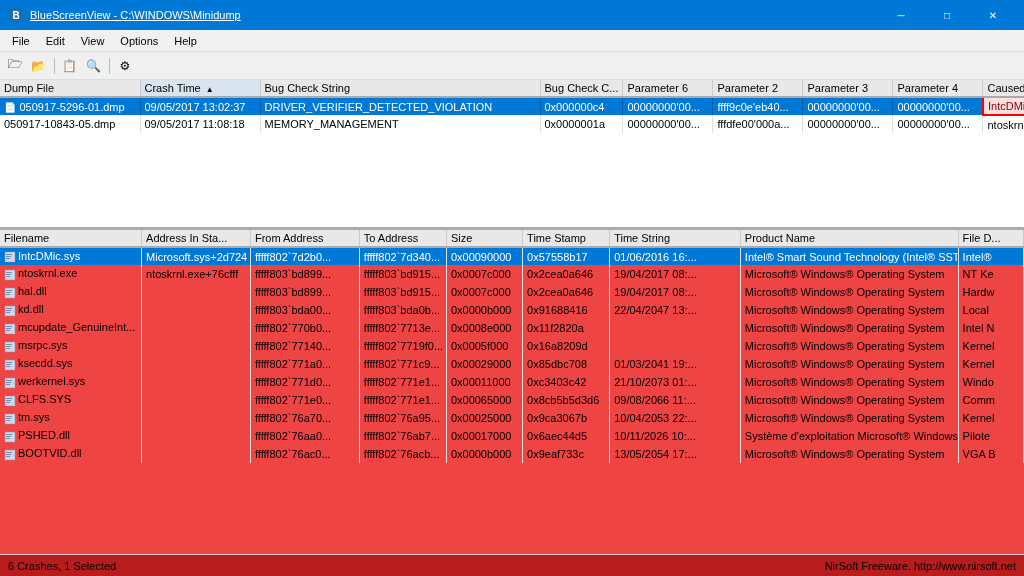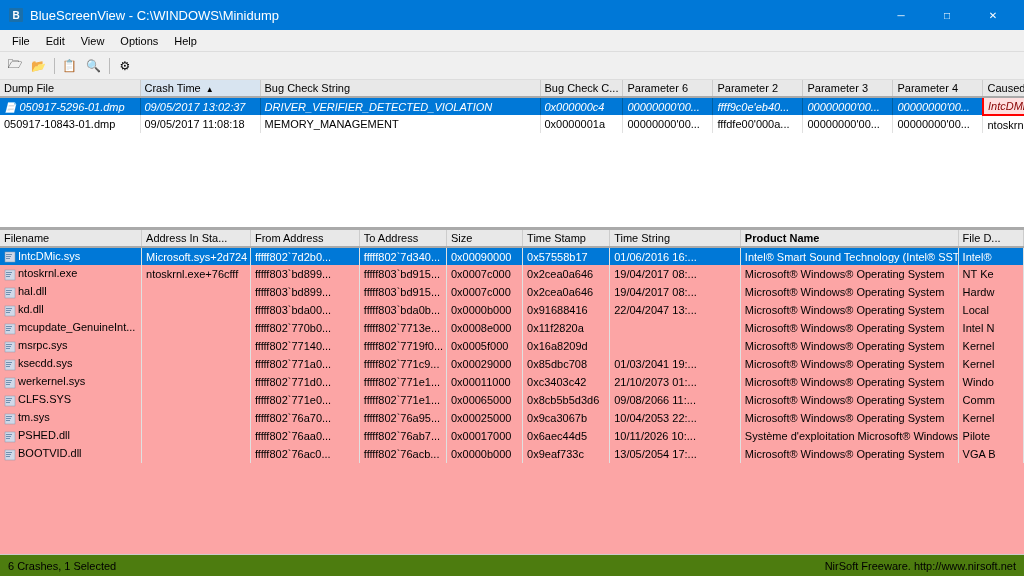--- a/index.html
+++ b/index.html
@@ -27,21 +27,22 @@
     .title-bar-icon {
       width: 16px;
       height: 16px;
       margin-right: 6px;
       display: flex;
       align-items: center;
       justify-content: center;
     }
     .title-bar-text {
       flex: 1;
-      font-size: 13px;
+      font-size: 11px;
+      text-decoration: underline;
     }
     .title-bar-controls {
       display: flex;
       gap: 0;
     }
     .title-bar-btn {
       width: 46px;
       height: 30px;
       display: flex;
       align-items: center;
@@ -107,21 +108,21 @@
       height: 150px;
       overflow: auto;
       border-bottom: 3px solid #aaa;
       background: white;
     }
 
     
     .bottom-pane {
       flex: 1;
       overflow: auto;
-      background: #fca5a5;
+      background: #ef4444;
     }
 
     
     table {
       width: 100%;
       border-collapse: collapse;
       font-size: 11px;
     }
     thead tr {
       background: #e8e8e8;
@@ -147,21 +148,21 @@
       padding: 1px 4px;
       white-space: nowrap;
       overflow: hidden;
       max-width: 0;
     }
     tbody tr { height: 18px; }
     tbody tr.selected-row {
       background: #0078d7;
       color: white;
     }
-    tbody tr.selected-row td { border-right-color: #005fa3; font-style: italic; }
+    tbody tr.selected-row td { border-right-color: #005fa3; }
 
     
     .highlight-red {
       border: 2px solid red !important;
       background: #fff0f0;
       color: #c00;
     }
     .selected-row .highlight-red {
       border: 2px solid red !important;
       background: #ffe0e0;
@@ -170,21 +171,21 @@
 
     
     .bottom-selected {
       background: #0078d7;
       color: white;
     }
 
     
     .status-bar {
       height: 22px;
-      background: #4d7c0f;
+      background: #b91c1c;
       border-top: 1px solid #ccc;
       display: flex;
       align-items: center;
       padding: 0 8px;
       font-size: 11px;
       justify-content: space-between;
     }
 
     
     ::-webkit-scrollbar { width: 12px; height: 12px; }
@@ -199,21 +200,21 @@
     .col-param { min-width: 90px; }
     .col-caused { min-width: 90px; }
 
     .col-filename { min-width: 130px; }
     .col-addr-sta { min-width: 100px; }
     .col-from-addr { min-width: 100px; }
     .col-to-addr { min-width: 80px; }
     .col-size { min-width: 70px; }
     .col-timestamp { min-width: 80px; }
     .col-timestr { min-width: 120px; }
-    .col-product { min-width: 200px; font-weight: bold; }
+    .col-product { min-width: 200px; }
     .col-filed { min-width: 60px; }
   </style>
 </head>
 <body>
 
 <div class="title-bar">
   <div class="title-bar-icon">
     <svg width="16" height="16" viewBox="0 0 16 16">
       <rect x="1" y="1" width="14" height="14" fill="#1a6faa" rx="1"></rect>
       <text x="8" y="12" font-size="10" fill="white" text-anchor="middle" font-weight="bold">B</text>
@@ -269,21 +270,21 @@
             <td>09/05/2017 13:02:37</td>
             <td>DRIVER_VERIFIER_DETECTED_VIOLATION</td>
             <td>0x000000c4</td>
             <td>00000000'00...</td>
             <td>ffff9c0e'eb40...</td>
             <td>00000000'00...</td>
             <td>00000000'00...</td>
             <td class="highlight-red">IntcDMic.sys</td>
           </tr>
           <tr>
-            <td>050917-10843-01.dmp</td>
+            <td>050917-10843-05.dmp</td>
             <td>09/05/2017 11:08:18</td>
             <td>MEMORY_MANAGEMENT</td>
             <td>0x0000001a</td>
             <td>00000000'00...</td>
             <td>fffdfe00'000a...</td>
             <td>00000000'00...</td>
             <td>00000000'00...</td>
             <td>ntoskrnl.exe</td>
           </tr>
         </tbody>

